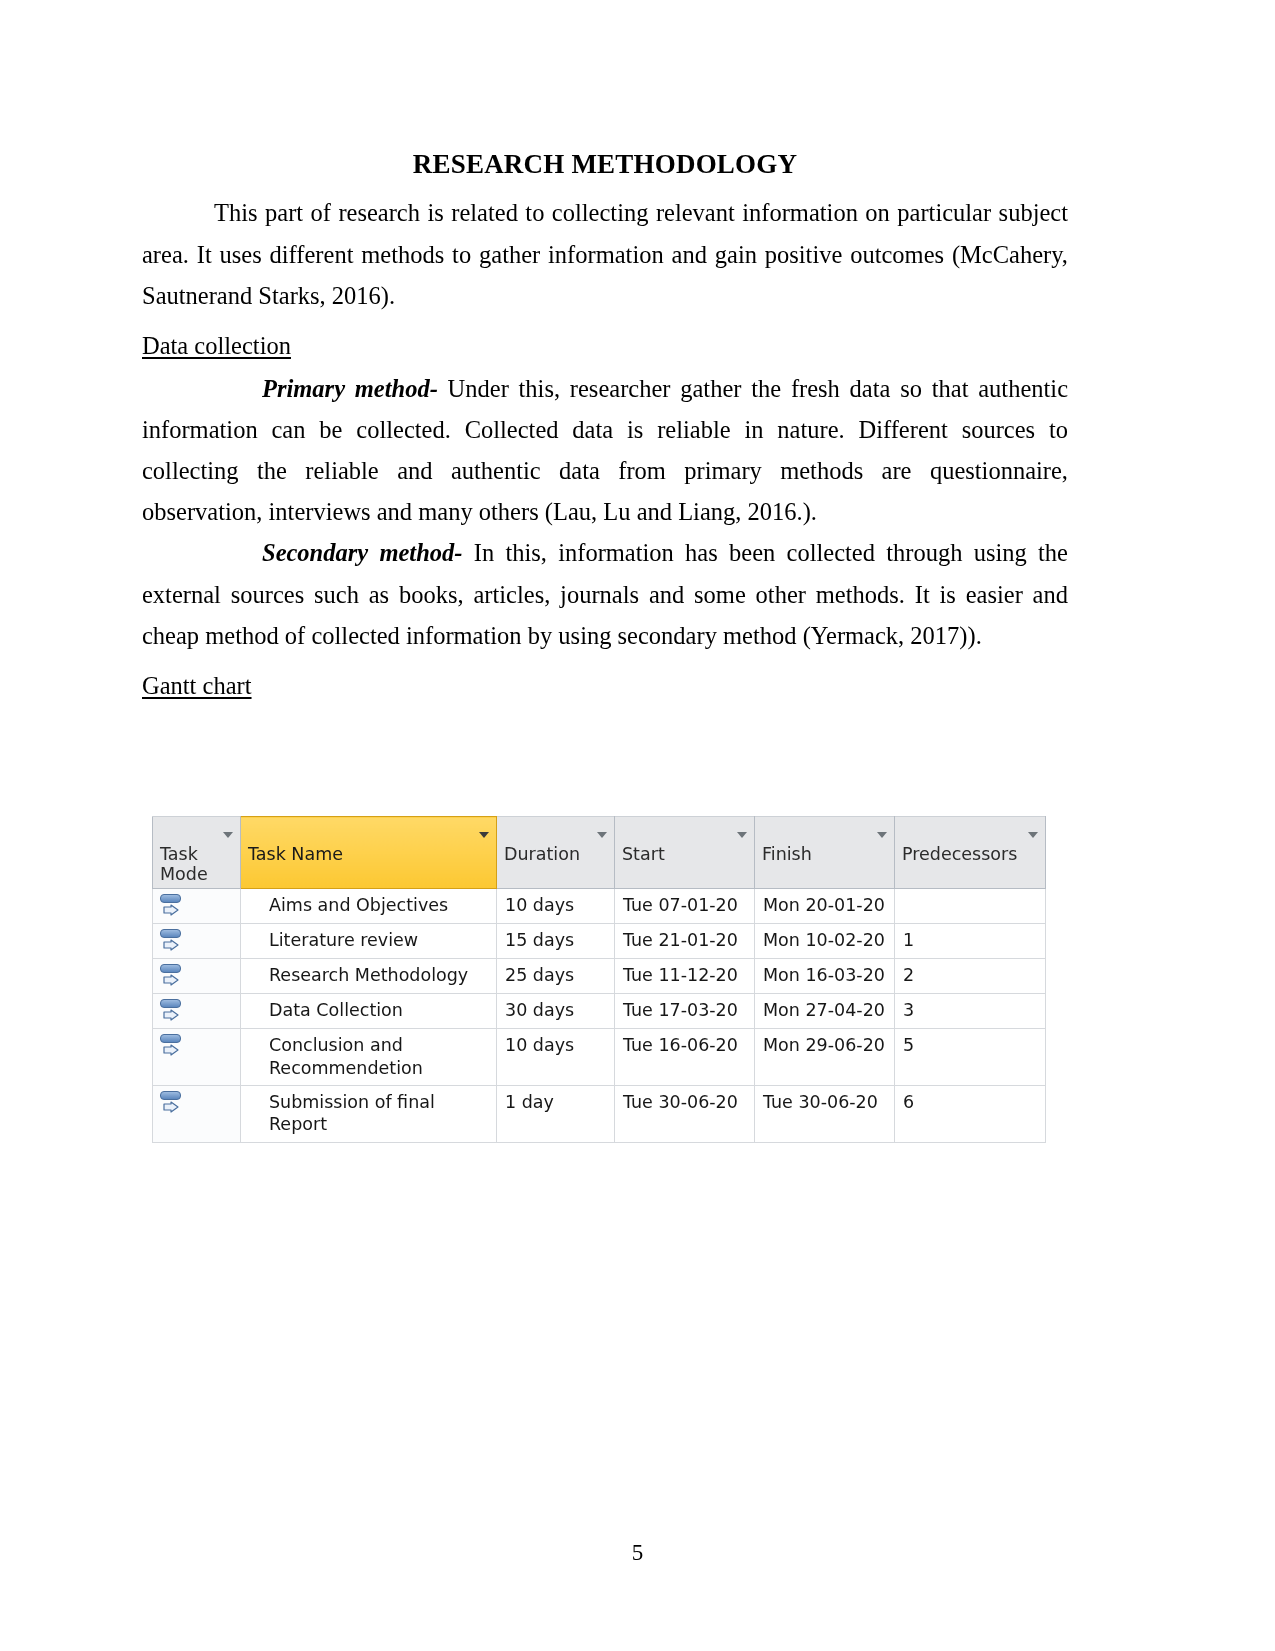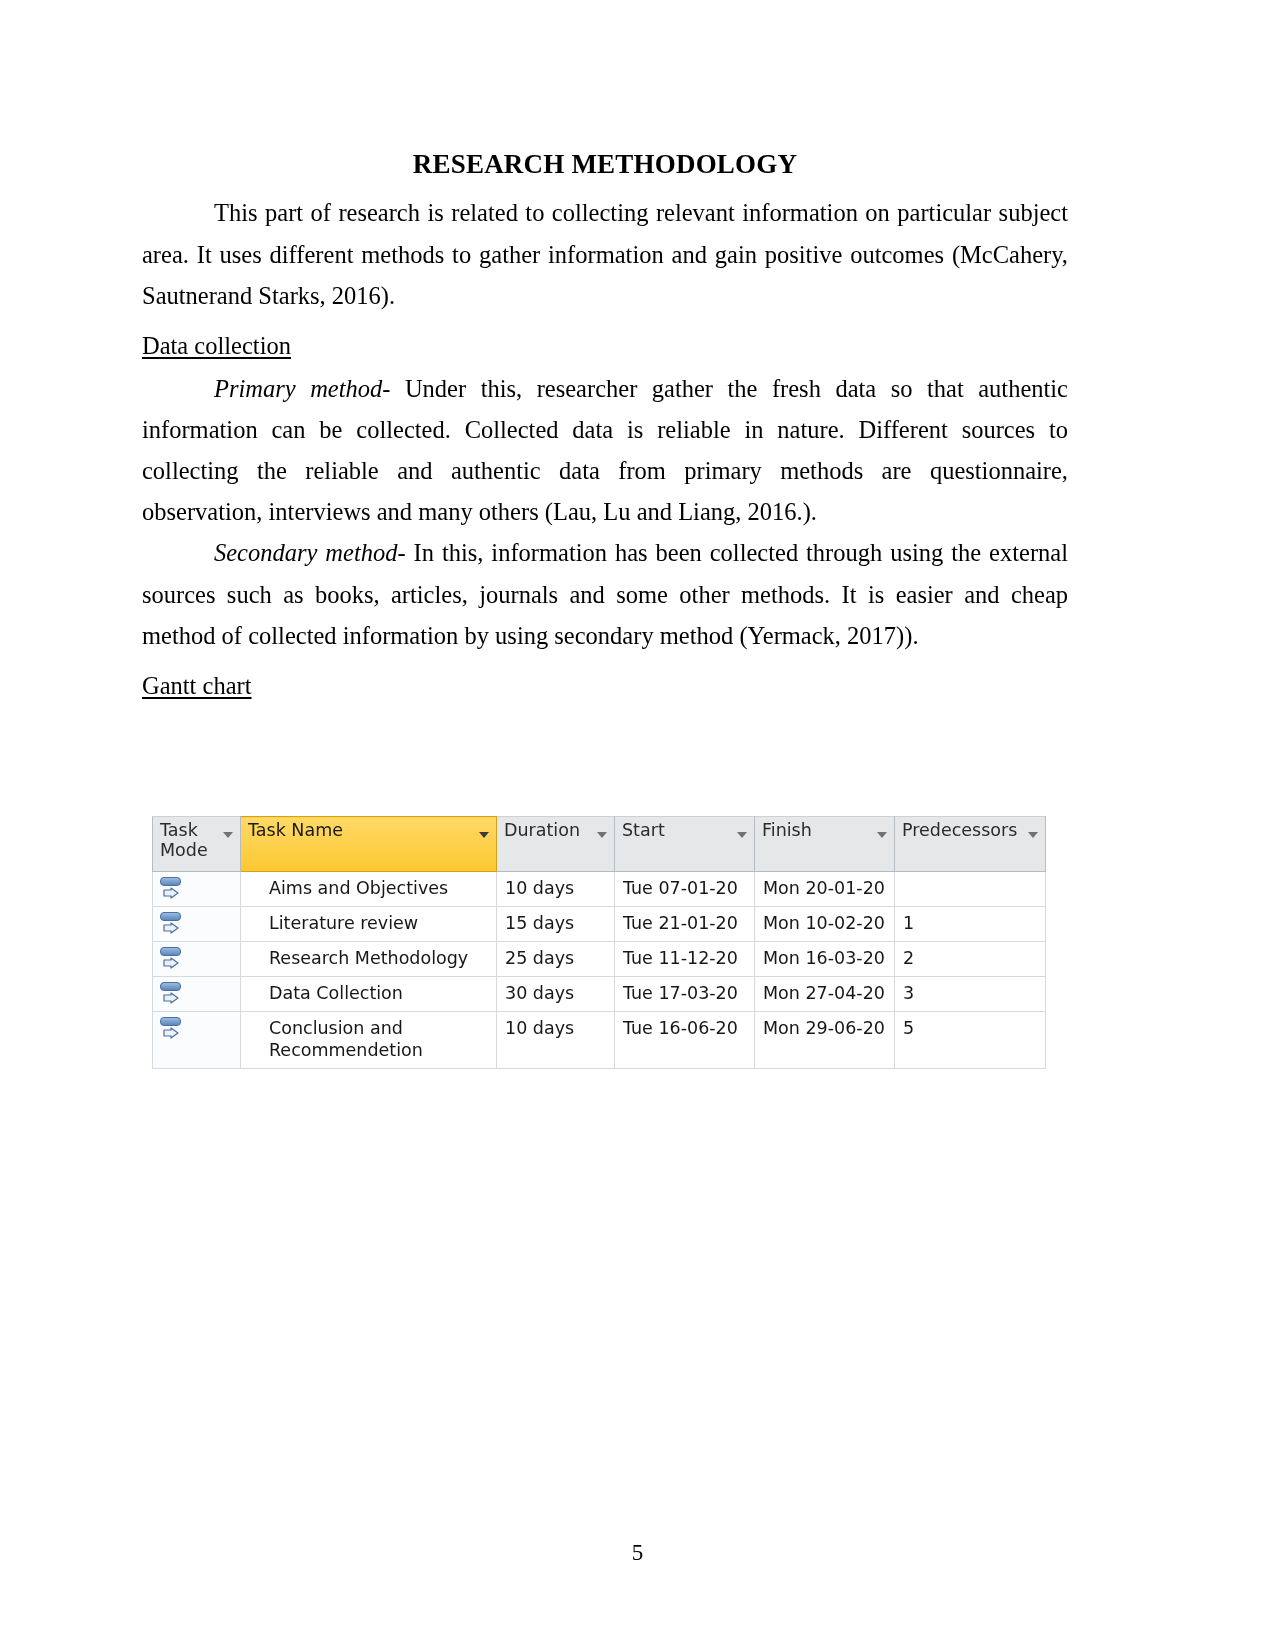--- a/index.html
+++ b/index.html
@@ -54,22 +54,23 @@
   h2.subhead {
     font-size: 24.5px;
     font-weight: normal;
     margin: 16px 0 8px 0;
     text-decoration: underline;
     text-underline-offset: 3px;
     display: block;
   }
 
   .lead {
-    font-weight: normal;
+    font-weight: bold;
     font-style: italic;
+    margin-left: 48px;
   }
 
   
   .gantt-wrap {
     position: absolute;
     left: 152px;
     top: 816px;
     width: 893px;
   }
 
@@ -104,21 +105,21 @@
     font-size: 17.5px;
   }
 
   table.gantt thead th.hl {
     background: #ffd257;
     background: linear-gradient(#ffd966, #fcc832);
     border: 1px solid #d4a017;
     color: #1a1a1a;
   }
 
-  .hdr-label { display: block; line-height: 1.12; }
+  .hdr-label { display: block; line-height: 1.12; margin-top: 24px; }
 
   .filter-arrow {
     position: absolute;
     right: 7px;
     top: 15px;
     width: 0;
     height: 0;
     border-left: 5px solid transparent;
     border-right: 5px solid transparent;
     border-top: 6px solid #6d7479;
@@ -320,19 +321,36 @@
                   </svg>
                 </span>
               </span>
             </td>
             <td class="name-cell">Conclusion and Recommendetion</td>
             <td>10 days</td>
             <td>Tue 16-06-20</td>
             <td>Mon 29-06-20</td>
             <td>5</td>
           </tr>
+          <tr>
+            <td class="mode-cell">
+              <span class="mode-icon">
+                <span class="bar"></span>
+                <span class="arrow">
+                  <svg width="16" height="12" viewBox="0 0 16 12">
+                    <path d="M1 3 L8 3 L8 1 L15 6 L8 11 L8 9 L1 9 Z" fill="#eaf1fa" stroke="#4a6f9e" stroke-width="1.2" stroke-linejoin="round"></path>
+                  </svg>
+                </span>
+              </span>
+            </td>
+            <td class="name-cell">Submission of final Report</td>
+            <td>1 day</td>
+            <td>Tue 30-06-20</td>
+            <td>Tue 30-06-20</td>
+            <td>6</td>
+          </tr>
         </tbody>
     </table>
   </div>
 
   <div class="page-number">5</div>
 
 </div>
 
 </body></html>

